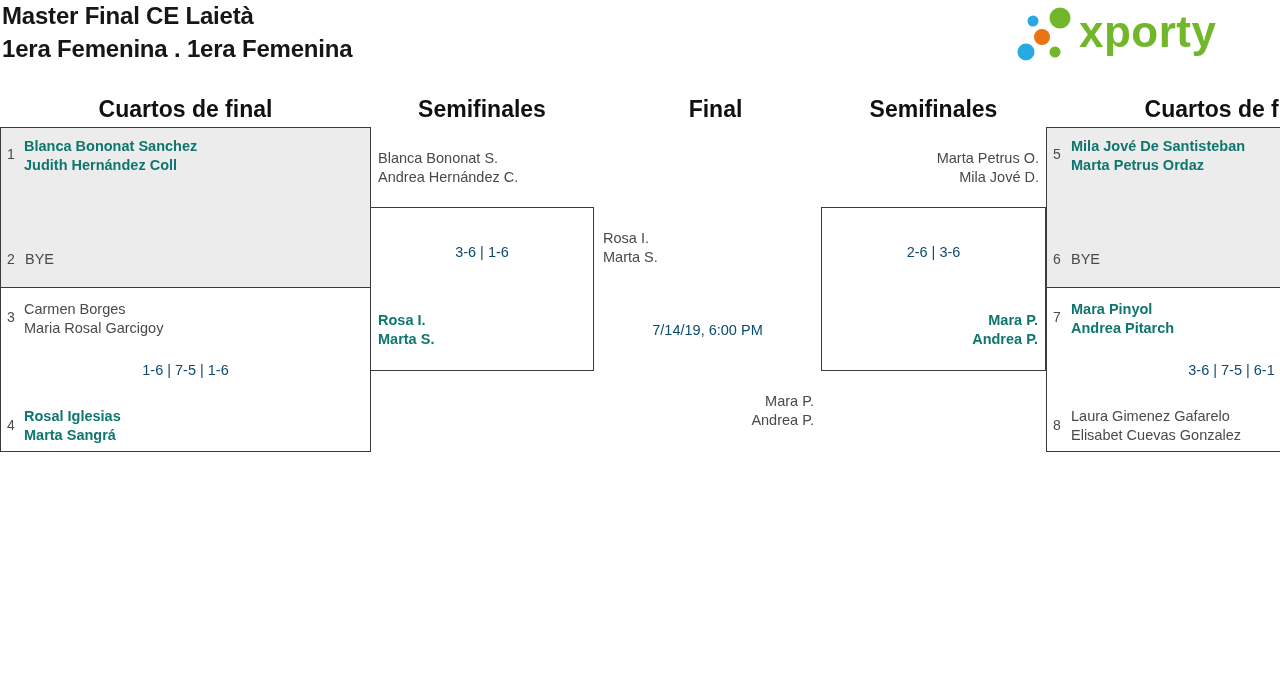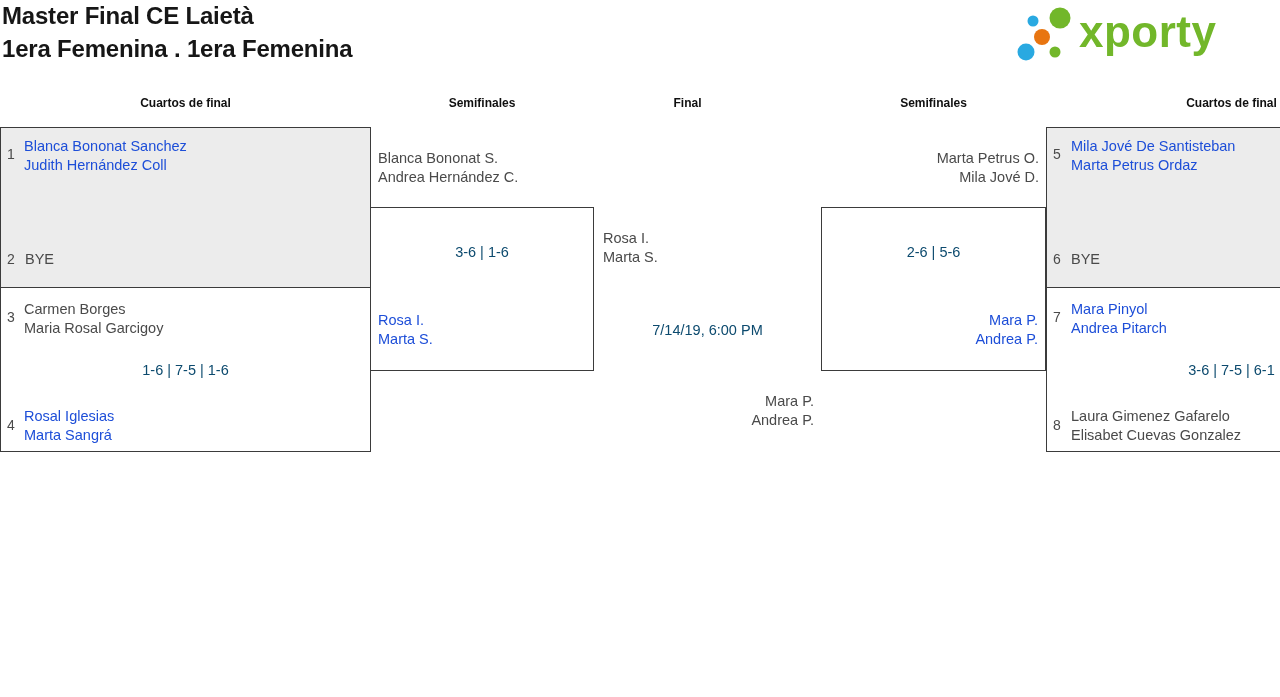--- a/index.html
+++ b/index.html
@@ -8,26 +8,26 @@
     background:#ffffff; overflow:hidden;
     font-family:"Liberation Sans", sans-serif;
     color:#161616;
   }
   .title-line { position:absolute; left:2px; font-size:24px; font-weight:700;
     letter-spacing:-0.2px; color:#161616; white-space:nowrap; line-height:31px; }
   .logo { position:absolute; left:1012px; top:2px; display:flex; align-items:center; }
   .logo-text { font-size:44px; font-weight:700; color:#72b72a; margin-left:5px;
     letter-spacing:0.5px; line-height:66px; position:relative; top:-3px; }
   .round-h { position:absolute; top:96px; height:20px; text-align:center;
-    font-size:12px; font-weight:700; color:#101010; white-space:nowrap; overflow:visible; }
+    font-size:23px; font-weight:700; color:#101010; white-space:nowrap; overflow:visible; }
   .box { position:absolute; box-sizing:border-box; border:1px solid #3b3b3b; background:#ffffff; }
   .box.shaded { background:#ececec; }
   .box.no-top { border-top:none; }
   .names { position:absolute; font-size:14.5px; line-height:19px; white-space:nowrap; }
-  .bold { font-weight:400; color:#1d4ed8; }
+  .bold { font-weight:700; color:#0f766e; }
   .reg  { font-weight:400; color:#4a4a4a; }
   .right { text-align:right; }
   .seed { position:absolute; font-size:14px; line-height:19px; color:#4a4a4a; width:14px; }
   .score { position:absolute; font-size:14.5px; line-height:19px; color:#0c4a6e;
     text-align:center; white-space:nowrap; }
 </style>
 </head>
 <body>
 
 <div class="page">
@@ -41,21 +41,21 @@
       <circle cx="48" cy="16" r="10.5" fill="#72b72a"></circle>
       <circle cx="30" cy="35" r="8" fill="#e87511"></circle>
       <circle cx="14" cy="50" r="8.5" fill="#29a9e1"></circle>
       <circle cx="43" cy="50" r="5.5" fill="#72b72a"></circle>
     </svg>
     <span class="logo-text">xporty</span>
   </div>
 
   <div class="round-h" style="left:0;width:371px;">Cuartos de final</div>
   <div class="round-h" style="left:370px;width:224px;">Semifinales</div>
-  <div class="round-h" style="left:574px;width:227px;">Final</div>
+  <div class="round-h" style="left:602px;width:227px;">Final</div>
   <div class="round-h" style="left:821px;width:225px;">Semifinales</div>
   <div class="round-h" style="left:1046px;width:371px;">Cuartos de final</div>
 
   <div class="box shaded" style="left:0;top:127px;width:371px;height:161px;"></div>
   <div class="box no-top" style="left:0;top:288px;width:371px;height:164px;"></div>
   <div class="box" style="left:370px;top:207px;width:224px;height:164px;"></div>
   <div class="box" style="left:821px;top:207px;width:225px;height:164px;"></div>
   <div class="box shaded" style="left:1046px;top:127px;width:371px;height:161px;"></div>
   <div class="box no-top" style="left:1046px;top:288px;width:371px;height:164px;"></div>
 
@@ -98,21 +98,21 @@
   <div class="score" style="left:594px;top:321px;width:227px;">7/14/19, 6:00 PM</div>
   <div class="names reg right" style="left:594px;top:392px;width:220px;">
     <div>Mara P.</div>
     <div>Andrea P.</div>
   </div>
 
   <div class="names reg right" style="left:819px;top:149px;width:220px;">
     <div>Marta Petrus O.</div>
     <div>Mila Jové D.</div>
   </div>
-  <div class="score" style="left:821px;top:243px;width:225px;">2-6 | 5-6</div>
+  <div class="score" style="left:821px;top:243px;width:225px;">2-6 | 3-6</div>
   <div class="names bold right" style="left:818px;top:311px;width:220px;">
     <div>Mara P.</div>
     <div>Andrea P.</div>
   </div>
 
   <div class="seed" style="left:1053px;top:145px;">5</div>
   <div class="names bold" style="left:1071px;top:137px;">
     <div>Mila Jové De Santisteban</div>
     <div>Marta Petrus Ordaz</div>
   </div>

